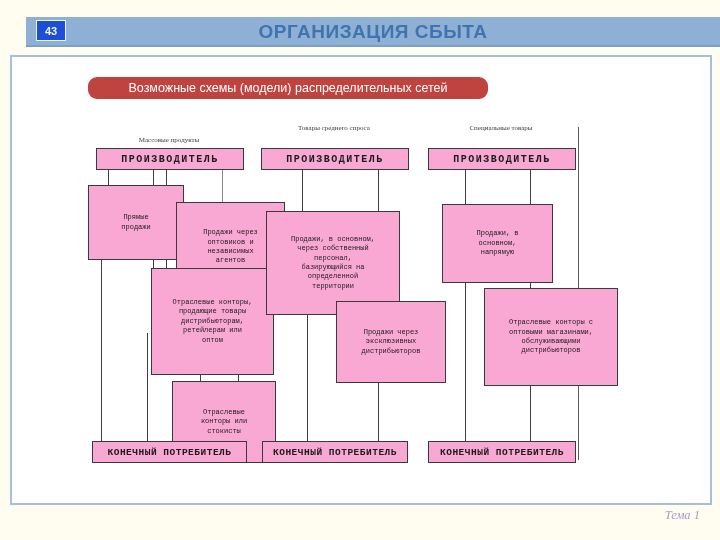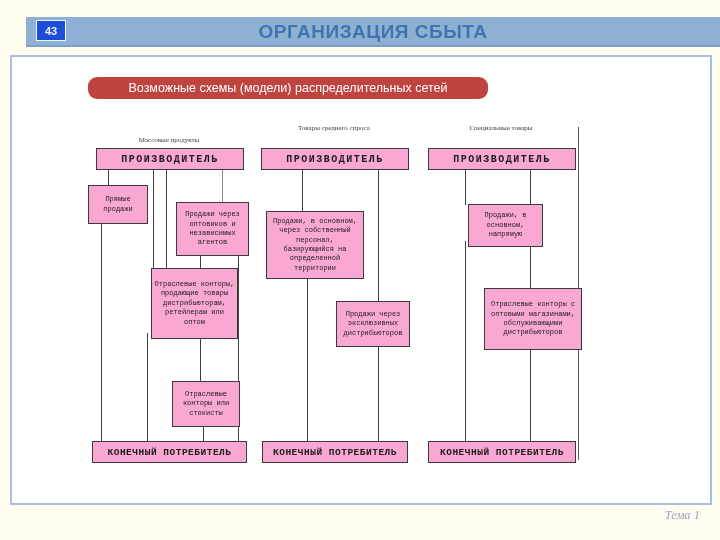--- a/index.html
+++ b/index.html
@@ -42,21 +42,21 @@
     position:absolute;font-family:"Liberation Serif",serif;
     font-size:7px;color:#3c3c3c;text-align:center;height:10px;line-height:10px;
   }
   .dbox{
     position:absolute;background:#f9a8d4;border:1px solid #3a3a3a;
     display:flex;align-items:center;justify-content:center;text-align:center;
     font-family:Liberation Mono, monospace;color:#1b1b1b;
   }
   .bigbox{font-weight:bold;font-size:10px;letter-spacing:1.5px;}
   .endbox{font-weight:bold;font-size:9.5px;letter-spacing:0.5px;}
-  .node{font-size:7px;line-height:1.35;padding:2px;}
+  .node{font-size:7px;line-height:1.35;padding:20px;}
 
   svg.lines{position:absolute;left:0;top:0;pointer-events:none;}
   svg.lines line{stroke:#3f3f3f;stroke-width:1;shape-rendering:crispEdges;}
   svg.lines line.faint{stroke:#8a8a8a;}
   svg.lines line.scanedge{stroke:#5a5a5a;}
 
   .footer{
     position:absolute;right:20px;top:508px;
     font-family:"Liberation Serif",serif;font-style:italic;
     font-size:12.5px;color:#a89cc8;
@@ -110,21 +110,21 @@
   <div class="dbox bigbox" style="left:428px;top:148px;width:146px;height:20px;">ПРОИЗВОДИТЕЛЬ</div>
 
   <div class="dbox node" style="left:88px;top:185px;width:54px;height:33px;">Прямые продажи</div>
   <div class="dbox node" style="left:176px;top:202px;width:67px;height:48px;">Продажи через оптовиков и независимых агентов</div>
   <div class="dbox node" style="left:107px;top:268px;width:81px;height:65px;margin-left:44px;">Отраслевые конторы, продающие товары дистрибьюторам, ретейлерам или оптом</div>
   <div class="dbox node" style="left:172px;top:381px;width:62px;height:40px;">Отраслевые конторы или стокисты</div>
 
   <div class="dbox node" style="left:266px;top:211px;width:92px;height:62px;">Продажи, в основном, через собственный персонал, базирующийся на определенной территории</div>
   <div class="dbox node" style="left:336px;top:301px;width:68px;height:40px;">Продажи через эксклюзивных дистрибьюторов</div>
 
-  <div class="dbox node" style="left:468px;top:204px;width:69px;height:37px;">Продажи, в основном, напрямую</div>
+  <div class="dbox node" style="left:442px;top:204px;width:69px;height:37px;">Продажи, в основном, напрямую</div>
   <div class="dbox node" style="left:484px;top:288px;width:92px;height:56px;">Отраслевые конторы с оптовыми магазинами, обслуживающими дистрибьюторов</div>
 
   <div class="dbox endbox" style="left:92px;top:441px;width:153px;height:20px;">КОНЕЧНЫЙ ПОТРЕБИТЕЛЬ</div>
   <div class="dbox endbox" style="left:262px;top:441px;width:144px;height:20px;">КОНЕЧНЫЙ ПОТРЕБИТЕЛЬ</div>
   <div class="dbox endbox" style="left:428px;top:441px;width:146px;height:20px;">КОНЕЧНЫЙ ПОТРЕБИТЕЛЬ</div>
 
   <div class="footer">Тема 1</div>
 
 </div>
 

